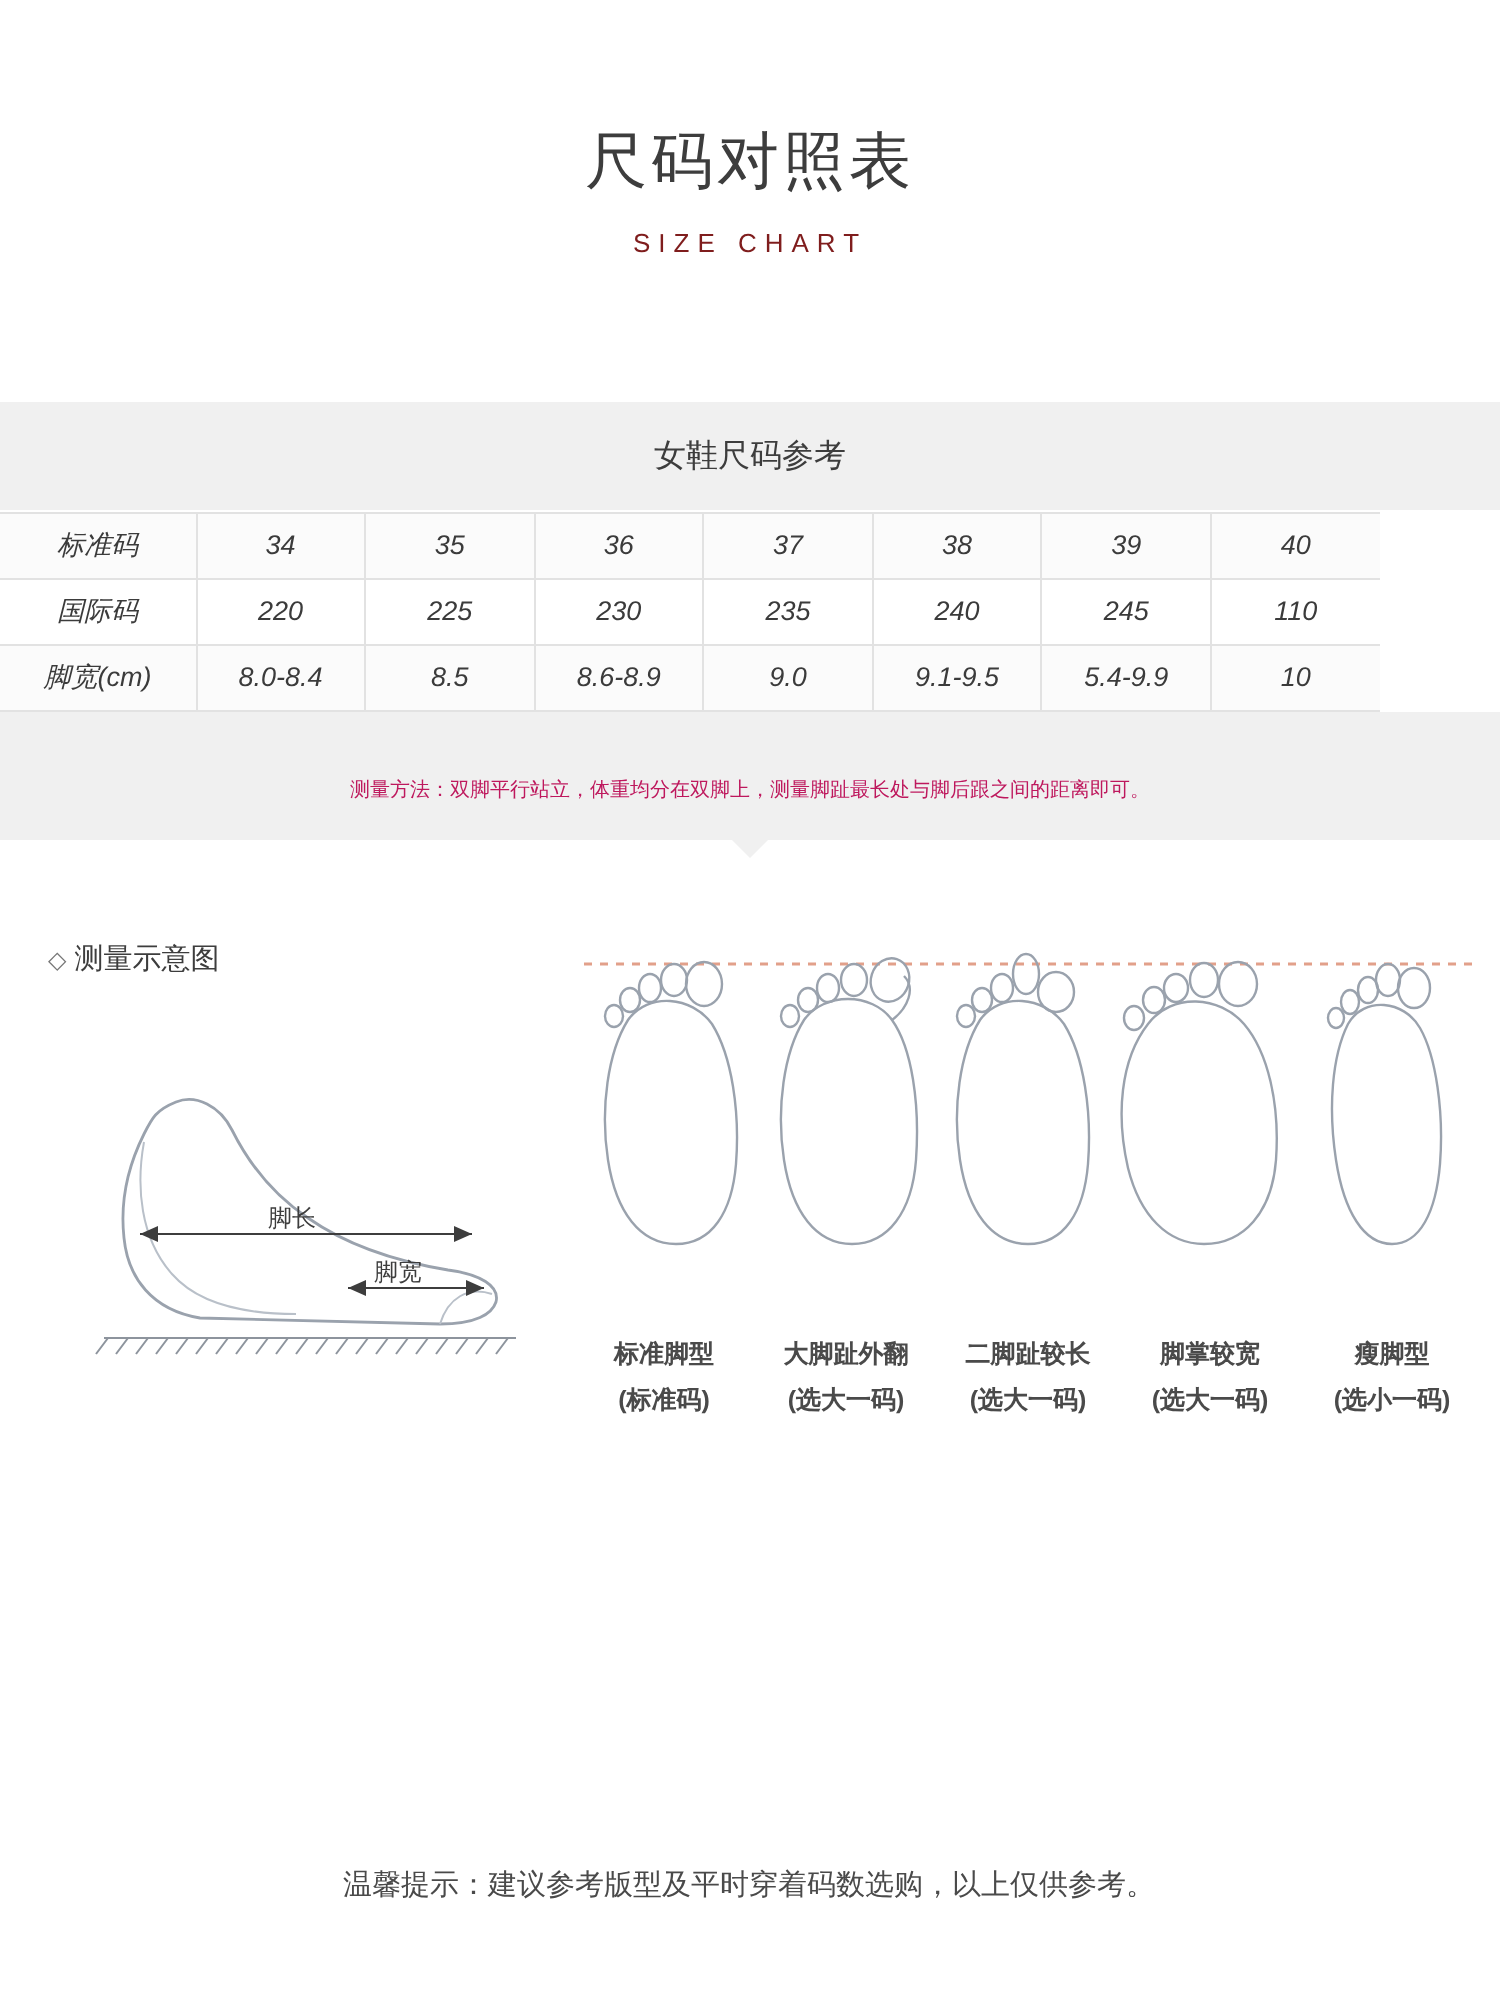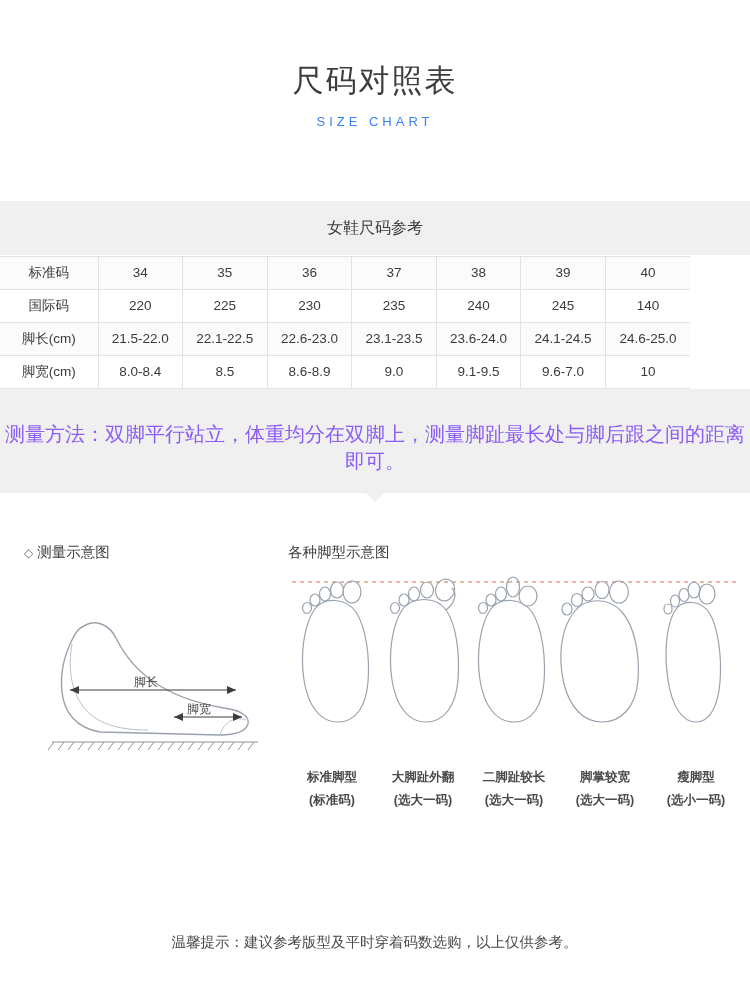--- a/index.html
+++ b/index.html
@@ -30,21 +30,21 @@
   .header-title {
     font-size: 31px;
     color: #3d3d3d;
     letter-spacing: 2px;
     font-weight: normal;
     margin: 0;
     line-height: 1.35;
   }
   .header-sub {
     font-size: 13px;
-    color: #3b82f6;
+    color: #7f1d1d;
     letter-spacing: 4px;
     margin-top: 12px;
     text-align: center;
   }
 
   
   .table-wrap {
     margin-top: 72px;
     width: 750px;
     border-radius: 17px;
@@ -54,20 +54,21 @@
     text-align: center;
     font-size: 16px;
     color: #3d3d3d;
     padding: 17px 0 16px;
     border-bottom: 1px solid #ffffff;
   }
   table.size-table {
     width: 690px;
     border-collapse: collapse;
     table-layout: fixed;
+    font-style: italic;
   }
   table.size-table td {
     height: 33px;
     text-align: center;
     font-size: 13.5px;
     color: #3b3b3b;
     border: 1px solid #e2e2e2;
     padding: 0 2px;
     white-space: nowrap;
   }
@@ -78,22 +79,22 @@
   }
   table.size-table tr:nth-child(odd) td { background: #fbfbfb; }
   table.size-table tr:nth-child(even) td { background: #ffffff; }
   table.size-table td:first-child { border-left: none; }
   table.size-table td:last-child { border-right: none; }
 
   
   .note-band {
     background: #f0f0f0;
     text-align: center;
-    font-size: 20px;
-    color: #8b5cf6;
+    font-size: 10px;
+    color: #be185d;
     padding: 32px 0 18px;
     position: relative;
   }
   .note-band .arrow {
     position: absolute;
     left: 50%;
     bottom: -9px;
     margin-left: -10px;
     width: 0; height: 0;
     border-left: 10px solid transparent;
@@ -177,40 +178,30 @@
           <td>40</td>
         </tr>
         <tr>
           <td class="rowhead">国际码</td>
           <td>220</td>
           <td>225</td>
           <td>230</td>
           <td>235</td>
           <td>240</td>
           <td>245</td>
-          <td>140</td>
-        </tr>
-        <tr>
-          <td class="rowhead">脚长(cm)</td>
-          <td>21.5-22.0</td>
-          <td>22.1-22.5</td>
-          <td>22.6-23.0</td>
-          <td>23.1-23.5</td>
-          <td>23.6-24.0</td>
-          <td>24.1-24.5</td>
-          <td>24.6-25.0</td>
+          <td>110</td>
         </tr>
         <tr>
           <td class="rowhead">脚宽(cm)</td>
           <td>8.0-8.4</td>
           <td>8.5</td>
           <td>8.6-8.9</td>
           <td>9.0</td>
           <td>9.1-9.5</td>
-          <td>9.6-7.0</td>
+          <td>5.4-9.9</td>
           <td>10</td>
         </tr>
       </tbody>
     </table>
   </div>
 
   <div class="note-band">
     <span>测量方法：双脚平行站立，体重均分在双脚上，测量脚趾最长处与脚后跟之间的距离即可。</span>
     <span class="arrow"></span>
   </div>
@@ -260,21 +251,20 @@
           <line x1="210" y1="172" x2="204" y2="180"></line>
             <line x1="220" y1="172" x2="214" y2="180"></line>
           <line x1="230" y1="172" x2="224" y2="180"></line>
         </g>
         <text x="122" y="116" font-size="12" fill="#3d3d3d" text-anchor="middle" font-family="Liberation Sans, sans-serif">脚长</text>
         <text x="175" y="143" font-size="12" fill="#3d3d3d" text-anchor="middle" font-family="Liberation Sans, sans-serif">脚宽</text>
       </svg>
     </div>
 
     <div class="right-diagram">
-      <div class="sec-title">各种脚型示意图</div>
 
       <svg width="452" height="178" viewBox="0 0 452 178">
         <line x1="4" y1="12" x2="448" y2="12" stroke="#e2a08a" stroke-width="1.4" stroke-dasharray="4 4"></line>
 
         <g fill="none" stroke="#9aa2ad" stroke-width="1.2" transform="translate(6,0)">
           <path d="M20 40 C10 56 6 84 10 110 C14 136 26 152 44 152 C62 152 72 136 74 112 C76 86 72 58 62 42 C52 28 30 26 20 40 Z"></path>
           <ellipse cx="58" cy="22" rx="9" ry="11"></ellipse>
           <ellipse cx="43" cy="20" rx="6.5" ry="8"></ellipse>
           <ellipse cx="31" cy="24" rx="5.5" ry="7"></ellipse>
           <ellipse cx="21" cy="30" rx="5" ry="6"></ellipse>

